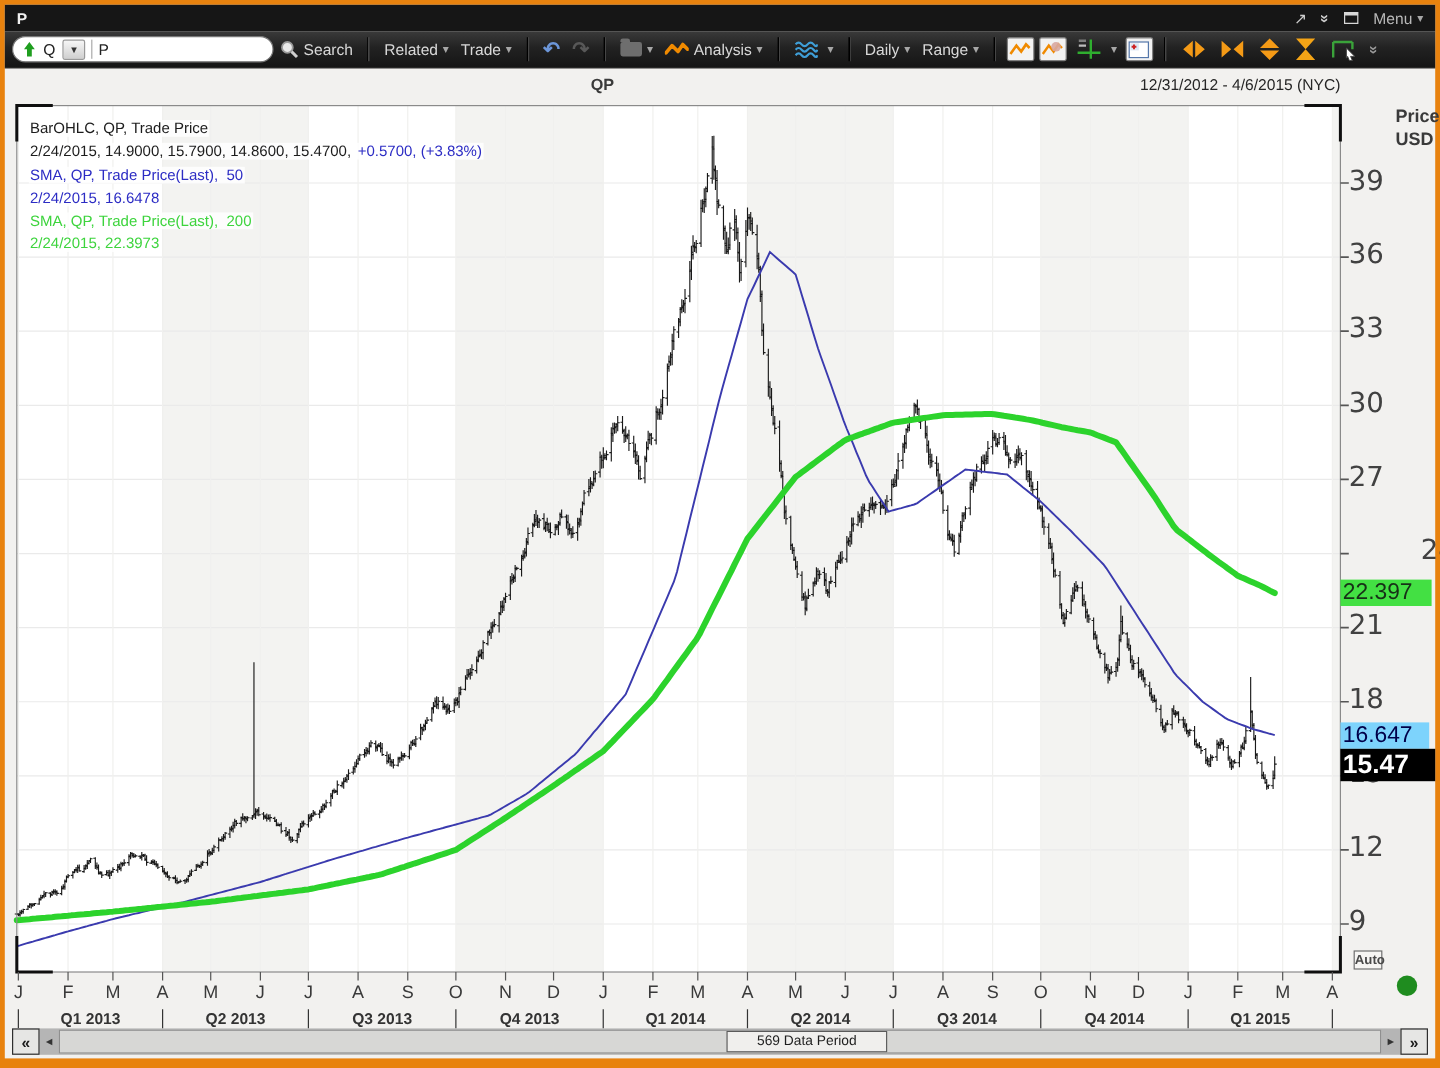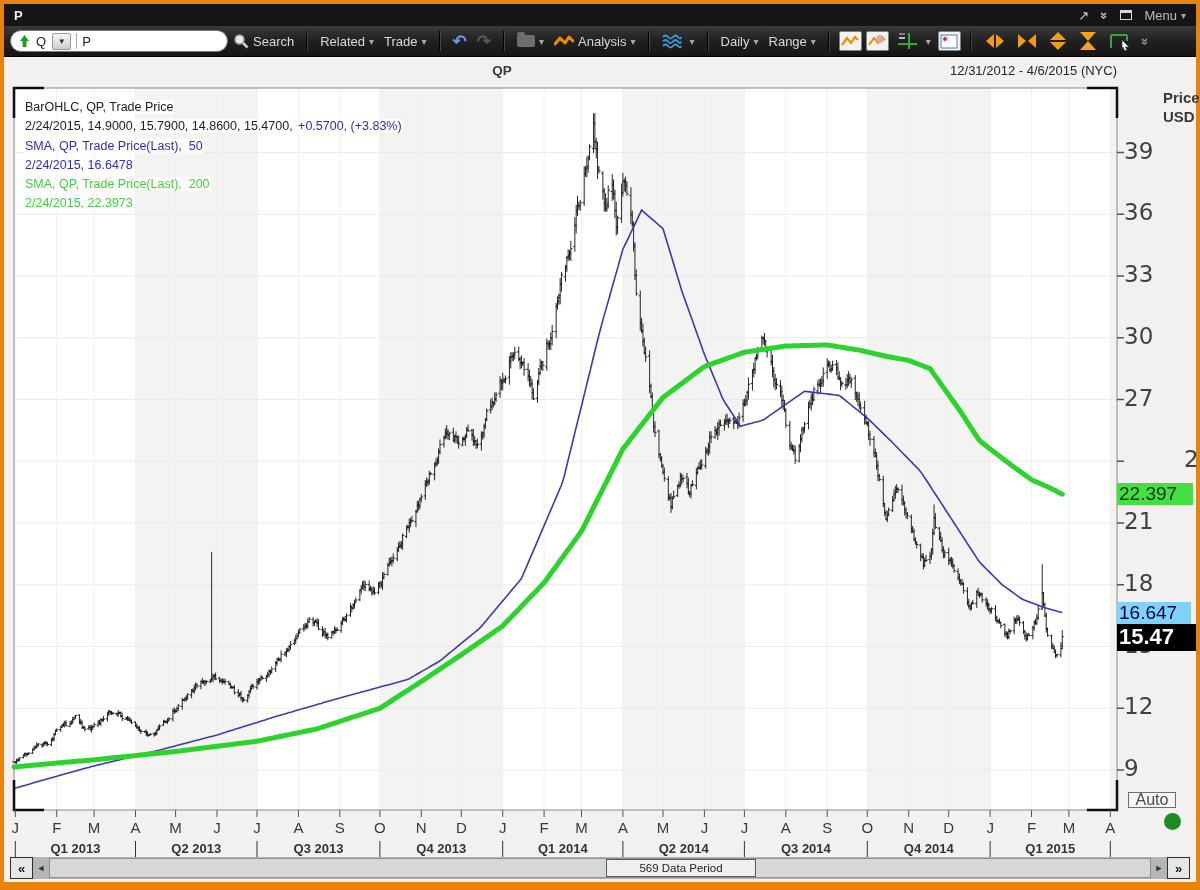--- a/index.html
+++ b/index.html
@@ -45,31 +45,31 @@
   #legend .ll span{background:rgba(255,255,255,.82);padding:0 1px;}
   .lg-black{color:#1c1c1c;}.lg-blue{color:#2c2cc4;}.lg-green{color:#3dd43d;}
   #price-usd{position:absolute;left:1163px;top:88px;font-size:15px;font-weight:bold;color:#3a3a3a;line-height:19px;z-index:4;}
   .ytick{position:absolute;font-family:"DejaVu Sans",sans-serif;font-size:23px;color:#414141;z-index:3;}
   .mlab{position:absolute;width:20px;text-align:center;font-size:15px;color:#3a3a3a;z-index:3;}
   .qlab{position:absolute;width:68px;text-align:center;font-size:13px;font-weight:bold;color:#333;z-index:3;}
   .ptag{position:absolute;left:1117px;z-index:5;display:flex;align-items:center;padding-left:2px;}
   #tag-sma200{width:76px;height:22px;background:#43e043;color:#173017;font-size:19px;}
   #tag-sma50{width:74px;height:22px;background:#7dd3fc;color:#00004a;font-size:19px;}
   #tag-last{width:79px;height:27px;background:#000;color:#fff;font-size:22px;font-weight:bold;}
-  #auto-btn{position:absolute;left:1128px;top:792px;width:48px;height:16px;border:1px solid #6e6e6e;
-            background:#f6f5f3;font-size:16px;font-weight:normal;color:#4a4a4a;text-align:center;line-height:14px;z-index:4;}
+  #auto-btn{position:absolute;left:1128px;top:792px;width:24px;height:16px;border:1px solid #6e6e6e;
+            background:#f6f5f3;font-size:11px;font-weight:bold;color:#4a4a4a;text-align:center;line-height:14px;z-index:4;}
   #status-dot{position:absolute;left:1164px;top:813px;width:17px;height:17px;border-radius:50%;background:#1f8c1f;z-index:4;}
   
   #scrollbar{position:absolute;left:10px;top:857px;width:1180px;height:22px;background:#b5b5b5;z-index:5;
              display:flex;align-items:stretch;}
   .sb-btn{width:23px;border:1px solid #2e2e2e;background:#e6e6e4;color:#1a1a1a;font-weight:bold;font-size:13px;
           display:flex;align-items:center;justify-content:center;flex:0 0 auto;}
   .sb-arrow{width:16px;display:flex;align-items:center;justify-content:center;font-size:9px;color:#333;flex:0 0 auto;}
   #sb-thumb{flex:1;margin:1px 0;background:#d7d7d5;border:1px solid #8f8f8f;position:relative;}
-  #sb-label{position:absolute;left:50%;top:50%;transform:translate(4%,-50%);width:150px;height:18px;
+  #sb-label{position:absolute;left:50%;top:50%;transform:translate(4%,-50%);width:134px;height:18px;
             background:#f0efed;border:1px solid #5a5a5a;font-size:11.5px;color:#1e1e1e;
             text-align:center;line-height:16px;}
   svg#chart-svg{position:absolute;left:0;top:0;z-index:2;pointer-events:none;}
   #plot-hit{position:absolute;left:14px;top:88px;width:1103px;height:722px;z-index:2;}
   .zig{flex:0 0 auto;margin-right:4px;}
 </style>
 </head>
 <body>
 
 <div id="stage">

